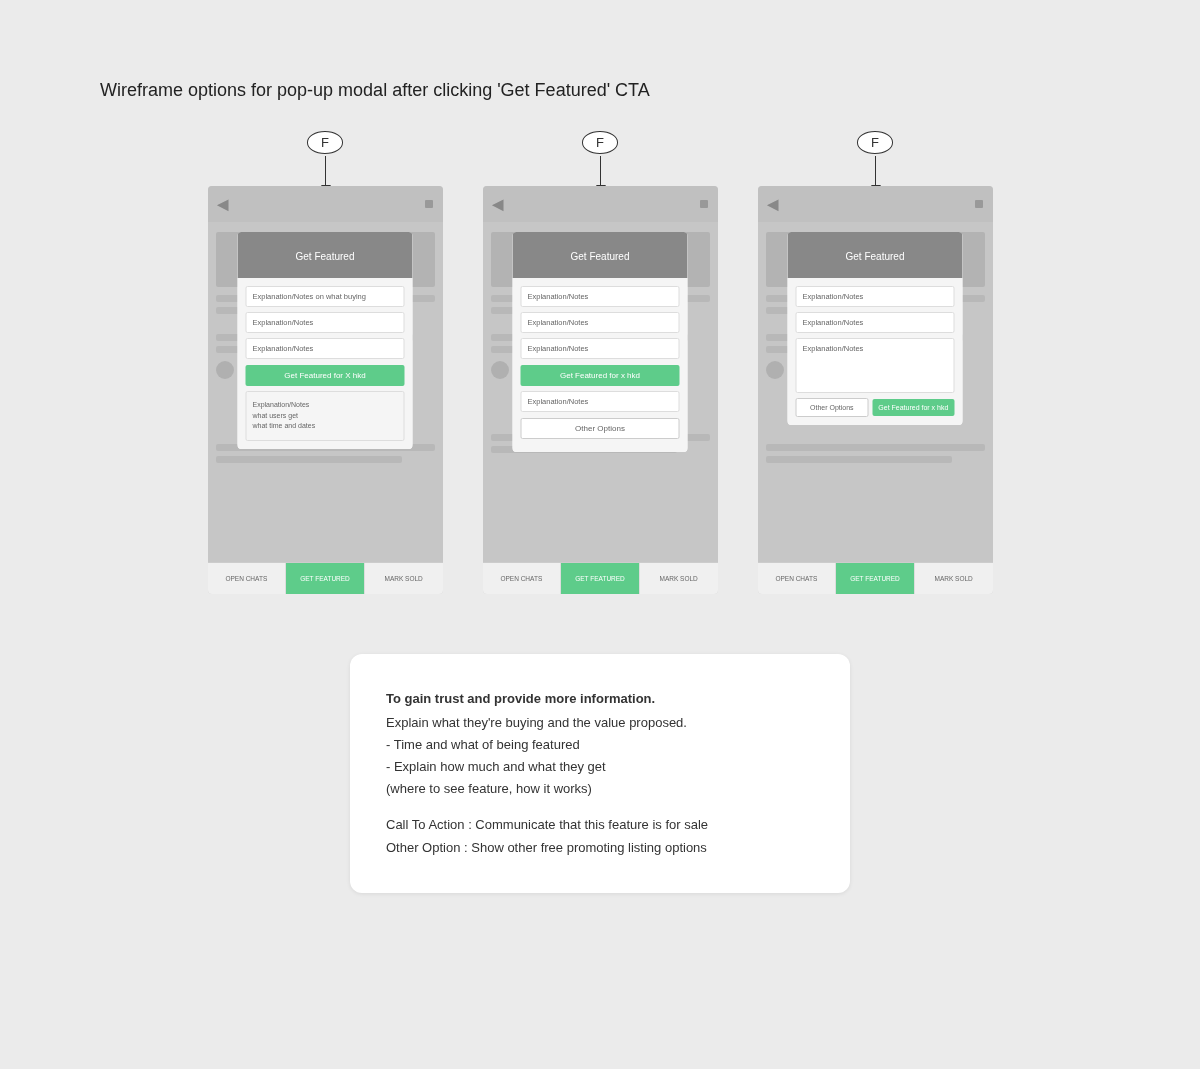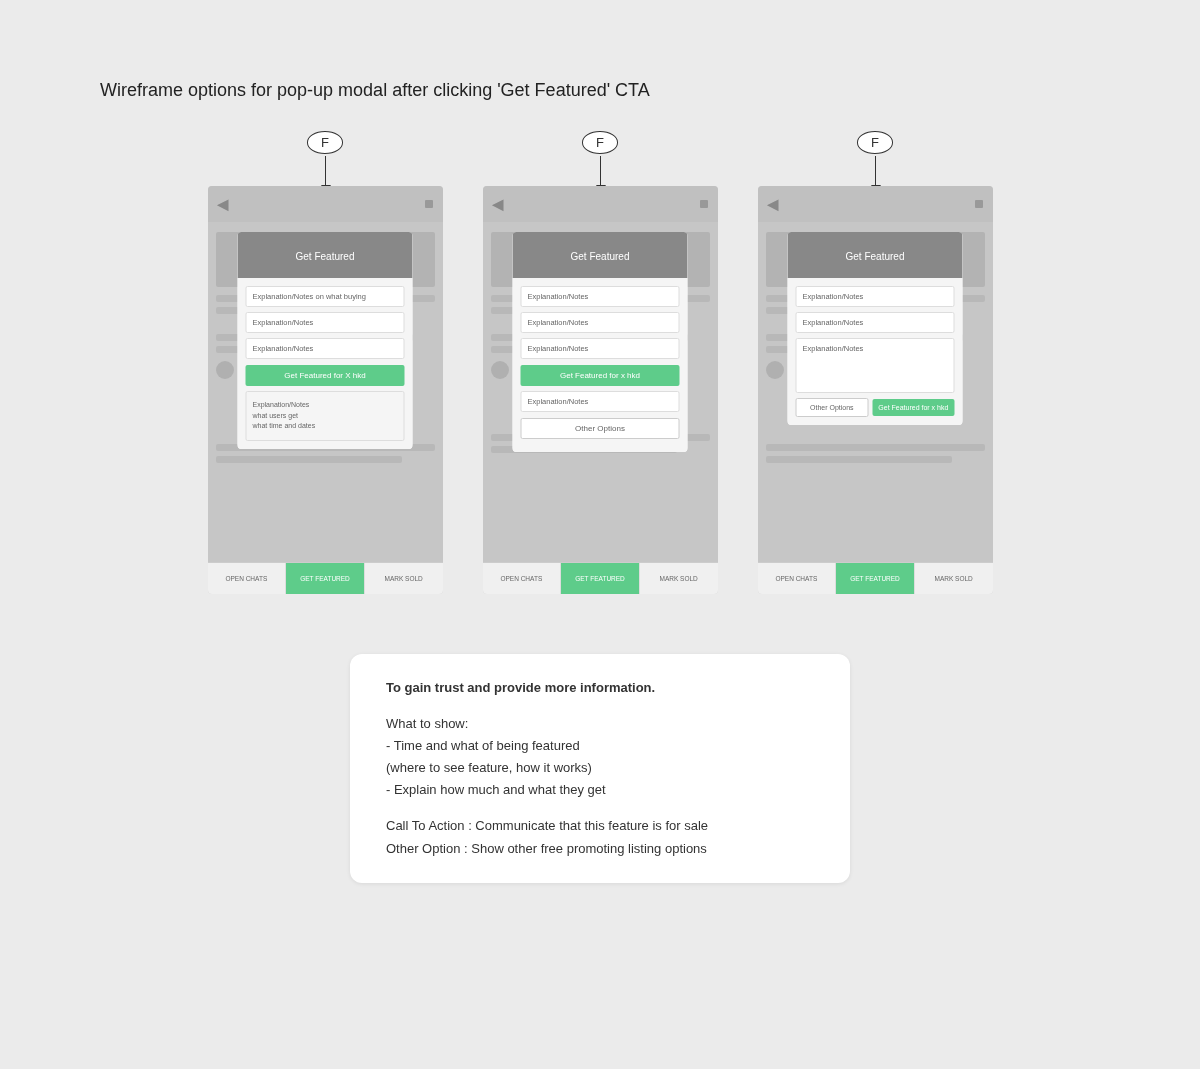--- a/index.html
+++ b/index.html
@@ -243,21 +243,21 @@
       padding: 5px 6px;
       font-size: 7px;
       flex: 1.2;
       text-align: center;
     }
 
     
     .info-card {
       background: #fff;
       border-radius: 12px;
-      padding: 23px 36px;
+      padding: 34px 36px;
       max-width: 500px;
       margin: 0 auto;
       box-shadow: 0 1px 4px rgba(0,0,0,0.08);
     }
 
     .info-card p {
       font-size: 13px;
       color: #333;
       line-height: 1.7;
       margin-bottom: 0;
@@ -474,21 +474,21 @@
           <div class="footer-tab active">GET FEATURED</div>
           <div class="footer-tab">MARK SOLD</div>
         </div>
       </div>
     </div>
 
   </div>
 
   <div class="info-card">
     <p class="bold-line">To gain trust and provide more information.</p>
-    <p class="section-gap">What to show:</p>
+    <p>Explain what they're buying and the value proposed.</p>
     <p>- Time and what of being featured</p>
+    <p>- Explain how much and what they get</p>
     <p>  (where to see feature, how it works)</p>
-    <p>- Explain how much and what they get</p>
     <p class="section-gap">Call To Action : Communicate that this feature is for sale</p>
     <p>Other Option : Show other free promoting listing options</p>
   </div>
 
 </div>
 
 </body></html>

